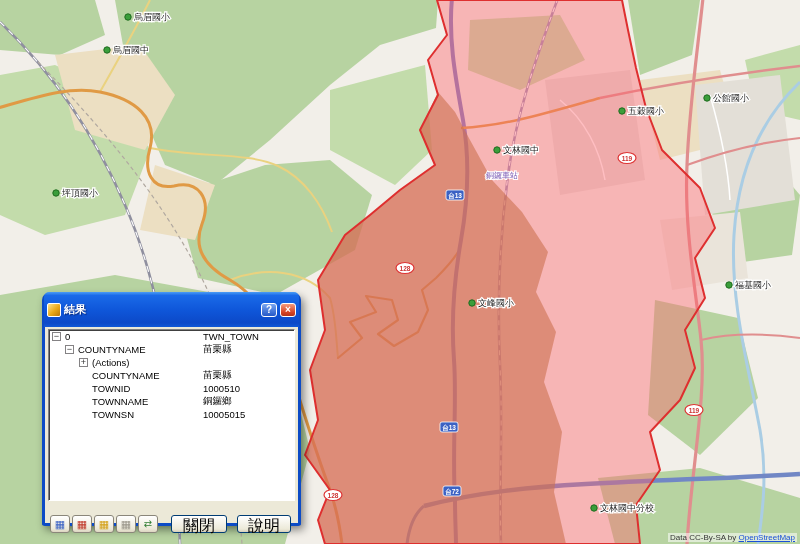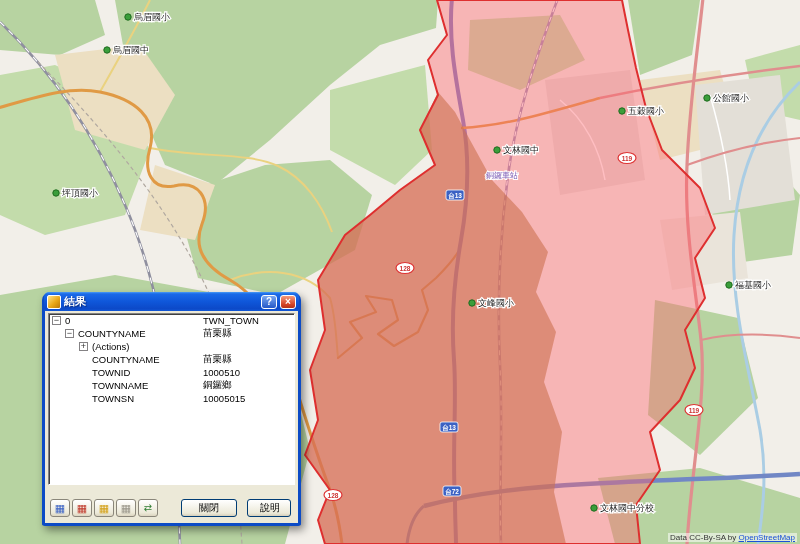--- a/index.html
+++ b/index.html
@@ -9,21 +9,21 @@
   svg{position:absolute;left:0;top:0;}
   .maplabel{font-size:9px;fill:#222;stroke:#ffffff;stroke-width:2.5px;paint-order:stroke;font-family:"Liberation Sans",sans-serif;}
   .stationlabel{font-size:8px;fill:#7b5bb5;stroke:#fff;stroke-width:2px;paint-order:stroke;}
   .shieldtext-blue{font-size:6.5px;fill:#fff;text-anchor:middle;font-weight:bold;}
   .shieldtext-red{font-size:6.5px;fill:#c33;text-anchor:middle;font-weight:bold;}
 
   
   .xp-window{position:absolute;left:42px;top:293px;width:259px;height:233px;
     background:#ece9d8;border:3px solid #0c4bc6;border-top:none;
     border-radius:7px 7px 3px 3px;box-shadow:3px 4px 8px rgba(0,0,0,.45);box-sizing:border-box;}
-  .xp-title{height:19px;display:flex;align-items:center;gap:3px;padding:0 3px;
+  .xp-title{height:19px;display:flex;align-items:center;gap:3px;padding:8px 3px;
     border-radius:5px 5px 0 0;margin:-1px -1px 0 -1px;
     background:linear-gradient(180deg,#4a9cf5 0%,#1a6ae8 10%,#0f57da 50%,#0c49c8 88%,#1158d6 100%);}
   .xp-title-icon{width:12px;height:12px;border:1px solid #fff;border-radius:2px;
     background:linear-gradient(135deg,#ffe38a 0%,#e9a718 55%,#b97708 100%);flex:0 0 auto;}
   .xp-title-text{flex:1;color:#fff;font-weight:bold;font-size:11px;text-shadow:1px 1px 1px #0a2a7a;
     white-space:nowrap;overflow:hidden;}
   .xp-sysbtn{width:16px;height:14px;border:1px solid #fff;border-radius:3px;color:#fff;
     font-size:10px;font-weight:bold;display:flex;align-items:center;justify-content:center;
     cursor:pointer;box-sizing:border-box;line-height:1;}
   .xp-help{background:linear-gradient(180deg,#7aa7f0,#2458c8);}
@@ -49,21 +49,21 @@
   .exp-plus::before{content:"+";margin-top:-1px;}
 
   .xp-toolbar{position:absolute;left:5px;right:5px;bottom:5px;height:18px;display:flex;
     align-items:center;gap:2px;}
   .tb-btn{width:20px;height:18px;border:1px solid #8a867a;border-radius:3px;cursor:pointer;
     background:linear-gradient(180deg,#ffffff,#ece9d8 80%,#dcd5c0);display:flex;
     align-items:center;justify-content:center;font-size:11px;line-height:1;box-sizing:border-box;}
   .ic-blue{color:#3b62c4;} .ic-red{color:#c0392b;} .ic-yellow{color:#d4a017;}
   .ic-gray{color:#9a968a;} .ic-green{color:#2e7d32;font-size:10px;}
   .xp-btn{height:18px;border:1px solid #003c74;border-radius:3px;cursor:pointer;
-    background:linear-gradient(180deg,#ffffff,#ece9d8 82%,#d6cfba);font-size:10px;
+    background:linear-gradient(180deg,#ffffff,#ece9d8 82%,#d6cfba);font-size:16px;
     font-family:"Liberation Sans",sans-serif;padding:0 10px;box-sizing:border-box;}
   .btn-close-l{margin-left:auto;min-width:56px;}
   .btn-help-l{margin-left:8px;min-width:44px;margin-right:2px;text-align:right;}
 
   .attribution{position:absolute;right:3px;bottom:2px;font-size:8px;color:#333;
     background:rgba(255,255,255,.55);padding:0 2px;}
   .attribution a{color:#1b4fd8;text-decoration:underline;cursor:pointer;}
 </style>
 </head>
 <body>

